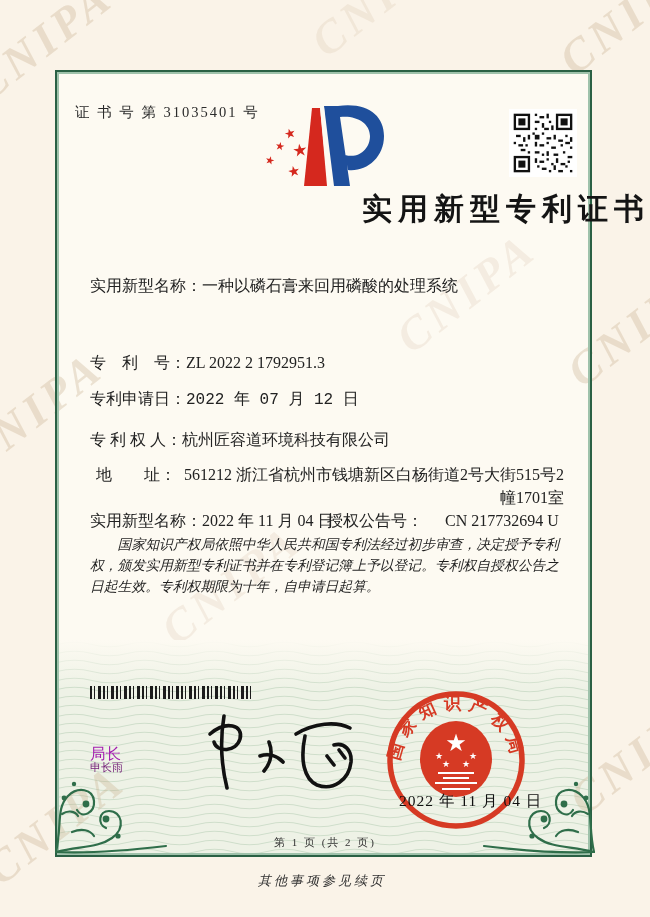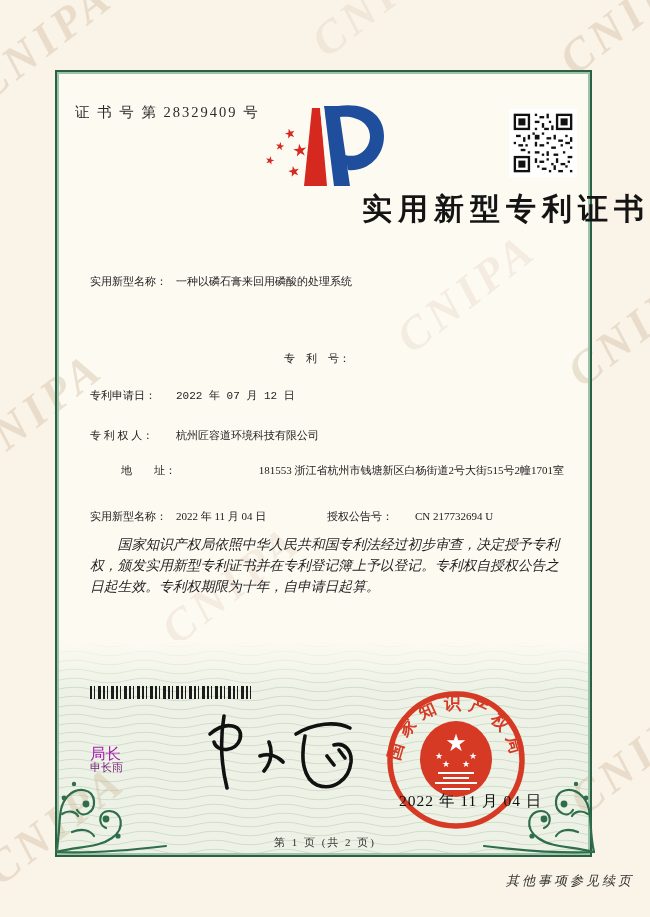--- a/index.html
+++ b/index.html
@@ -27,21 +27,21 @@
   }
   
   .cert-no{position:absolute; left:75px; top:103px; z-index:4; font-size:14.5px; letter-spacing:2px; color:#2b2b2b;}
   .logo{position:absolute; left:258px; top:98px; z-index:4;}
   .title{
     position:absolute; left:0; right:0; top:189px; z-index:4; text-align:right;
     font-size:30px; font-weight:bold; letter-spacing:6px; color:#141414;
   }
   .qr-box{position:absolute; left:509px; top:109px; width:68px; height:68px; background:#fff; z-index:4; padding:0;}
   
-  .row{position:absolute; left:90px; right:86px; z-index:4; font-size:11px; display:flex; line-height:1.45;}
+  .row{position:absolute; left:90px; right:86px; z-index:4; font-size:16px; display:flex; line-height:1.45;}
   .row .lab{flex:0 0 86px; white-space:nowrap;}
   .row .val{flex:1;}
   .r-name{top:274px;} .r-inv{top:313px;} .r-pno{top:351px;justify-content:center;} .r-fdate{top:389px;font-family:Liberation Mono, monospace;}
   .r-patentee{top:428px;align-items:center;} .r-addr{top:463px;text-align:right;} .r-grant{top:509px;}
   .grant-no-pair{position:absolute; left:237px; display:flex;gap:16px;}
   .grant-no-pair .lab{flex:0 0 auto; margin-right:6px;}
   
   .paras{position:absolute; left:90px; width:472px; top:534px; z-index:4;
     font-size:13.8px; font-style:italic; line-height:21px; color:#1f1f1f;}
   .paras p{margin:0; text-indent:2em;}
@@ -51,21 +51,21 @@
   .director-title{position:absolute; left:90px; top:744px; z-index:4;
     font-family:"Liberation Sans","DejaVu Sans",sans-serif; font-size:15.5px; color:#a21caf;}
   .director-name{position:absolute; left:90px; top:760px; z-index:4;
     font-family:"Liberation Sans","DejaVu Sans",sans-serif; font-size:11px; color:#701a75;}
   .signature{position:absolute; left:192px; top:700px; z-index:4;}
   .seal{position:absolute; left:383px; top:687px; z-index:4;}
   .seal-date{position:absolute; left:399px; top:791px; z-index:5; font-size:15.5px;
     letter-spacing:1px; color:#101010; white-space:nowrap;}
   .page-info{position:absolute; left:0; right:0; top:835px; z-index:4; text-align:center;
     font-size:11px; letter-spacing:2px; color:#333;}
-  .continuation{position:absolute; left:0; right:16px; top:872px; z-index:4; text-align:right;
+  .continuation{position:absolute; left:0; right:6px; top:872px; z-index:4; text-align:center;
     font-size:13px; font-style:italic; letter-spacing:3px; color:#333;}
   .flourish{position:absolute; z-index:4; pointer-events:none;}
   .fl-left{left:48px; top:740px;}
   .fl-right{left:478px; top:740px; transform:scaleX(-1);}
 </style>
 </head>
 <body>
 
 <div class="page">
 
@@ -85,21 +85,21 @@
       <pattern id="wv" width="70" height="9" patternUnits="userSpaceOnUse">
         <path d="M0,4.5 Q17.5,0 35,4.5 T70,4.5" fill="none" stroke="#cfdecb" stroke-width="1.1"></path>
       </pattern>
     </defs>
     <rect width="533" height="216" fill="#eef2e6"></rect>
     <rect width="533" height="216" fill="url(#wv)"></rect>
   </svg>
   <div class="band-fade"></div>
   <div class="frame"></div>
 
-  <div class="cert-no">证 书 号 第 28329409 号</div>
+  <div class="cert-no">证 书 号 第 31035401 号</div>
 
   <svg class="logo" width="134" height="92" viewBox="0 0 134 92">
     <path d="M66,8 L80,8 C110,4 126,18 126,38 C126,60 108,74 90,72 L87,57 C102,61 112,50 112,38 C112,25 98,17 82,19 L92,88 L76,88 Z" fill="#1f4f9c"></path>
     <polygon points="54,10 62,10 70,88 46,88" fill="#d5281e"></polygon>
     <polygon points="62,9 66,9 73,88 69,88" fill="#fdfaf2"></polygon>
     <text x="32" y="40" font-size="13" fill="#d5281e" text-anchor="middle" transform="rotate(-15 32 36)">★</text>
     <text x="22" y="52" font-size="11" fill="#d5281e" text-anchor="middle" transform="rotate(10 22 48)">★</text>
     <text x="42" y="58" font-size="17" fill="#d5281e" text-anchor="middle" transform="rotate(-8 42 53)">★</text>
     <text x="12" y="66" font-size="11" fill="#d5281e" text-anchor="middle" transform="rotate(14 12 62)">★</text>
     <text x="36" y="78" font-size="14" fill="#d5281e" text-anchor="middle" transform="rotate(-12 36 74)">★</text>
@@ -175,32 +175,33 @@
         <rect x="8" y="8" width="1" height="1"></rect>
     </g>
   </svg>
 
   <div class="row r-name">
     <span class="lab">实用新型名称：</span>
     <span class="val">一种以磷石膏来回用磷酸的处理系统</span>
   </div>
   <div class="row r-pno">
     <span class="lab">专　利　号：</span>
+    <span class="val">ZL 2022 2 1792951.3</span>
   </div>
   <div class="row r-fdate">
     <span class="lab">专利申请日：</span>
     <span class="val">2022 年 07 月 12 日</span>
   </div>
   <div class="row r-patentee">
     <span class="lab">专 利 权 人：</span>
     <span class="val">杭州匠容道环境科技有限公司</span>
   </div>
   <div class="row r-addr">
     <span class="lab">地　　址：</span>
-    <span class="val" style="max-width:392px;">181553 浙江省杭州市钱塘新区白杨街道2号大街515号2幢1701室</span>
+    <span class="val" style="max-width:392px;">561212 浙江省杭州市钱塘新区白杨街道2号大街515号2幢1701室</span>
   </div>
   <div class="row r-grant">
     <span class="lab">实用新型名称：</span>
     <span class="val">2022 年 11 月 04 日</span>
     <span class="grant-no-pair">
       <span class="lab">授权公告号：</span>
       <span class="val">CN 217732694 U</span>
     </span>
   </div>
 

